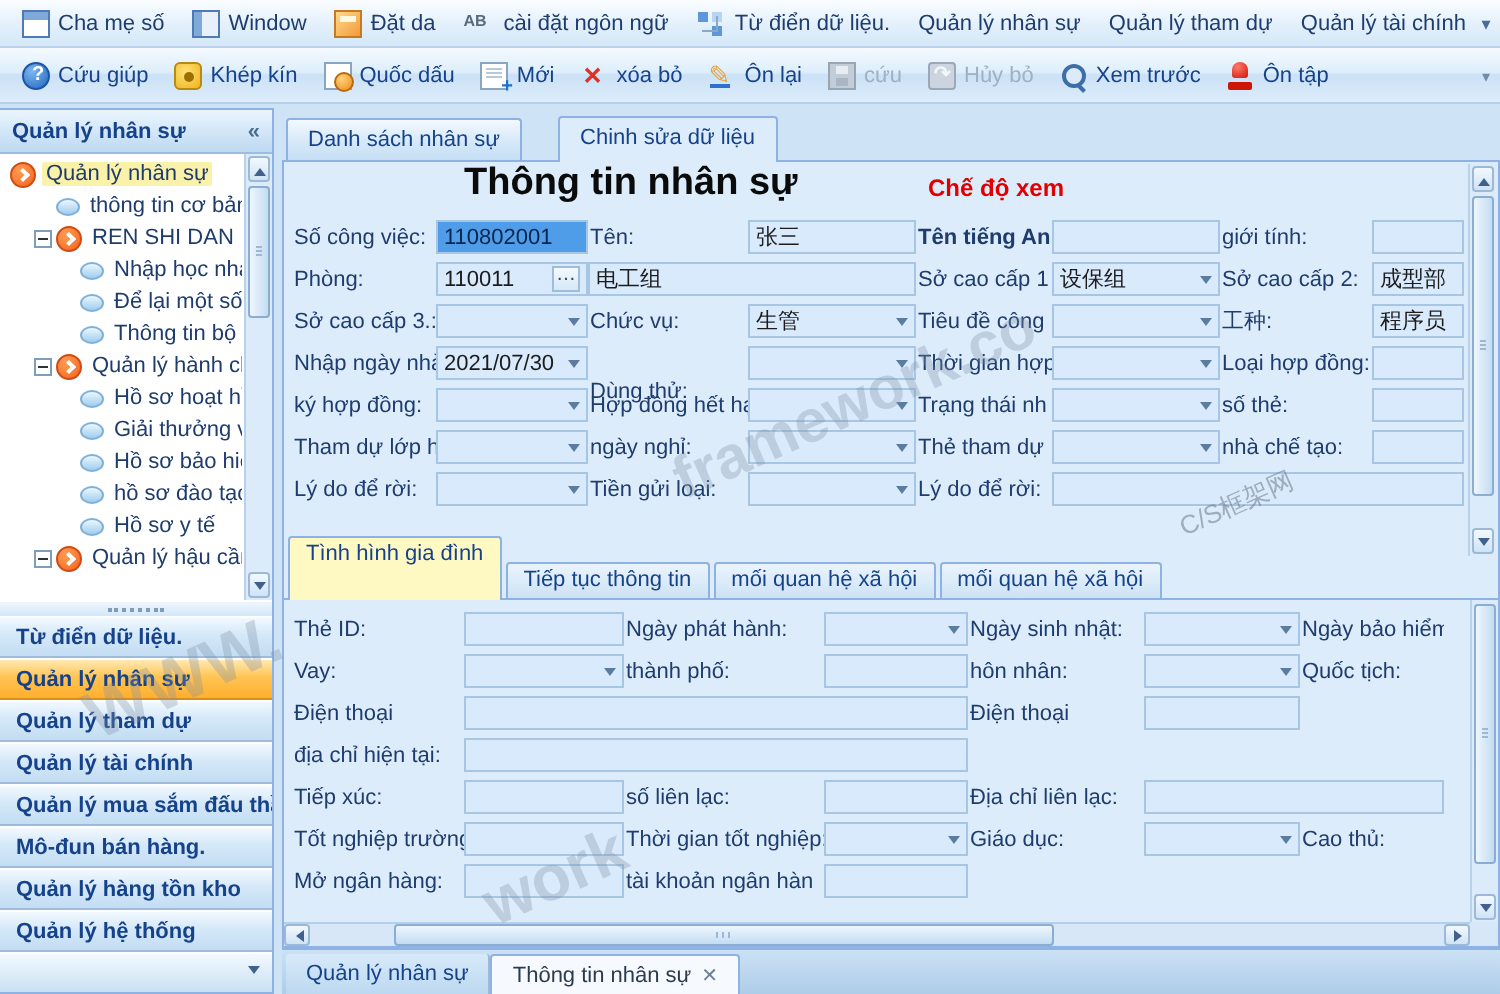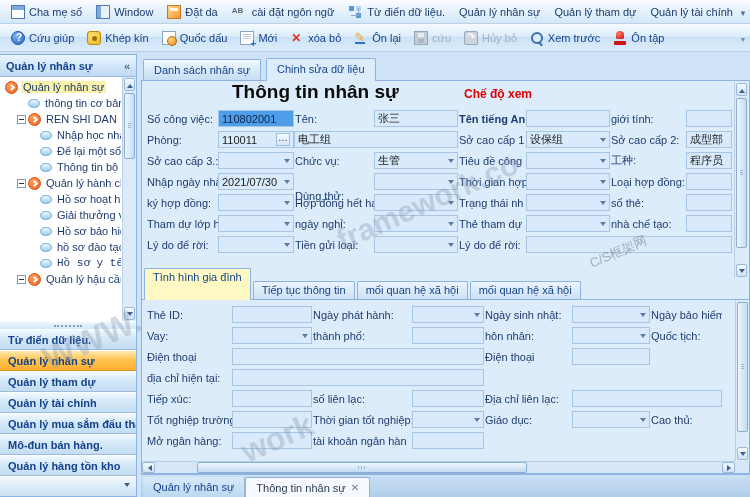--- a/index.html
+++ b/index.html
@@ -98,21 +98,21 @@
   .nav-item{height:21px;display:flex;align-items:center;padding:0 8px;font-weight:bold;color:#15428b;
     background:linear-gradient(#f2f9fe,#d4e8f8 45%,#c3ddf3);border-top:1px solid #fdfeff;border-bottom:1px solid #9ebcd9;
     white-space:nowrap;overflow:hidden}
   .nav-item.selected{background:linear-gradient(#ffe9b2,#ffc453 45%,#ffaf2e);border-bottom:1px solid #d89018}
   .nav-footer{height:20px;flex:none;background:linear-gradient(#f2f9fe,#c9e0f4);display:flex;align-items:center;
     justify-content:flex-end;padding:0 6px;border-top:1px solid #fff}
   .caret-d{width:0;height:0;border:3px solid transparent;border-top:4px solid #41618c}
 
   
   .main{position:absolute;left:141px;top:54px;right:0;bottom:0;display:flex;flex-direction:column}
-  .doc-tabs{height:26px;flex:none;display:flex;align-items:flex-end;padding-left:2px;gap:5px}
+  .doc-tabs{height:26px;flex:none;display:flex;align-items:flex-end;padding-left:2px;gap:18px}
   .doc-tab{height:21px;line-height:20px;padding:0 10px;border:1px solid #8db2e3;border-bottom:none;
     border-radius:2px 2px 0 0;background:linear-gradient(#f2f9fe,#d3e7f8 60%,#c6def4);color:#15428b;white-space:nowrap}
   .doc-tab.active{background:#dcecfb;margin-bottom:-1px;height:23px;z-index:4;position:relative}
 
   .content{flex:1;border:1px solid #8db2e3;background:#dcecfb;display:flex;flex-direction:column;position:relative;z-index:1}
   .upper{height:198px;flex:none;position:relative;padding:2px 18px 0 4px}
   .form-head{height:25px;position:relative}
   .form-title{position:absolute;left:86px;top:-2px;font-size:19px;font-weight:bold;color:#0b0b0b}
   .mode{position:absolute;left:318px;top:4px;color:#e00000;font-weight:bold;font-size:12px}
 
@@ -288,21 +288,21 @@
         <span class="tree-label">Giải thưởng v...</span>
       </div>
       <div class="tree-item" style="padding-left: 38px;">
         <span class="tic-leaf"></span>
         <span class="tree-label">Hồ sơ bảo hiểm</span>
       </div>
       <div class="tree-item" style="padding-left: 38px;">
         <span class="tic-leaf"></span>
         <span class="tree-label">hồ sơ đào tạo</span>
       </div>
-      <div class="tree-item" style="padding-left: 38px; font-family: Liberation Mono, monospace;">
+      <div class="tree-item" style="padding-left: 38px;">
         <span class="tic-leaf"></span>
         <span class="tree-label">Hồ sơ y tế</span>
       </div>
       <div class="tree-item" style="padding-left: 15px;">
         <span class="exp"></span>
         <span class="tic-folder"></span>
         <span class="tree-label">Quản lý hậu cần</span>
       </div>
       <div class="vscroll">
       <div class="sq" style="top:1px">
@@ -318,20 +318,21 @@
   </div>
   <div class="splitter"></div>
   <div class="nav" id="nav">
       <div class="nav-item">Từ điển dữ liệu.</div>
       <div class="nav-item selected">Quản lý nhân sự</div>
       <div class="nav-item">Quản lý tham dự</div>
       <div class="nav-item">Quản lý tài chính</div>
       <div class="nav-item">Quản lý mua sắm đấu thầu</div>
       <div class="nav-item">Mô-đun bán hàng.</div>
       <div class="nav-item">Quản lý hàng tồn kho</div>
+      <div class="nav-item">Quản lý hệ thống</div>
     </div>
   <div class="nav-footer">
     <span class="caret-d"></span>
   </div>
 </div>
 
 <div class="main">
   <div class="doc-tabs" id="doc-tabs">
       <span class="doc-tab"><span>Danh sách nhân sự</span></span>
       <span class="doc-tab active"><span>Chinh sửa dữ liệu</span></span>

